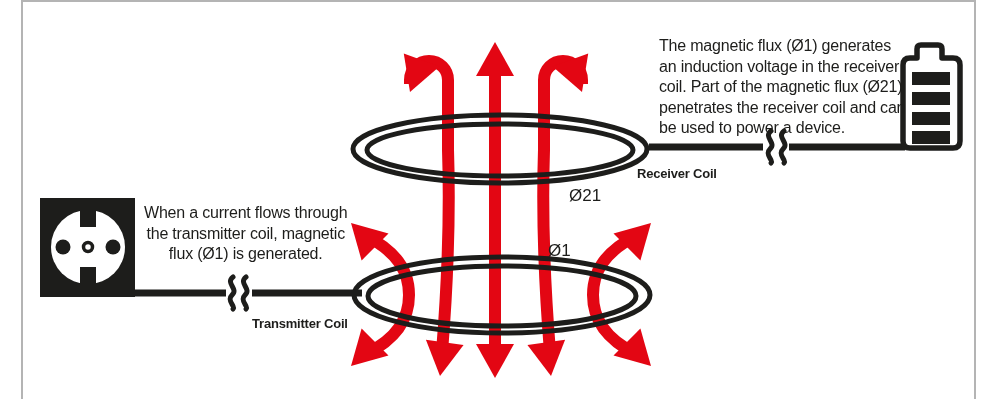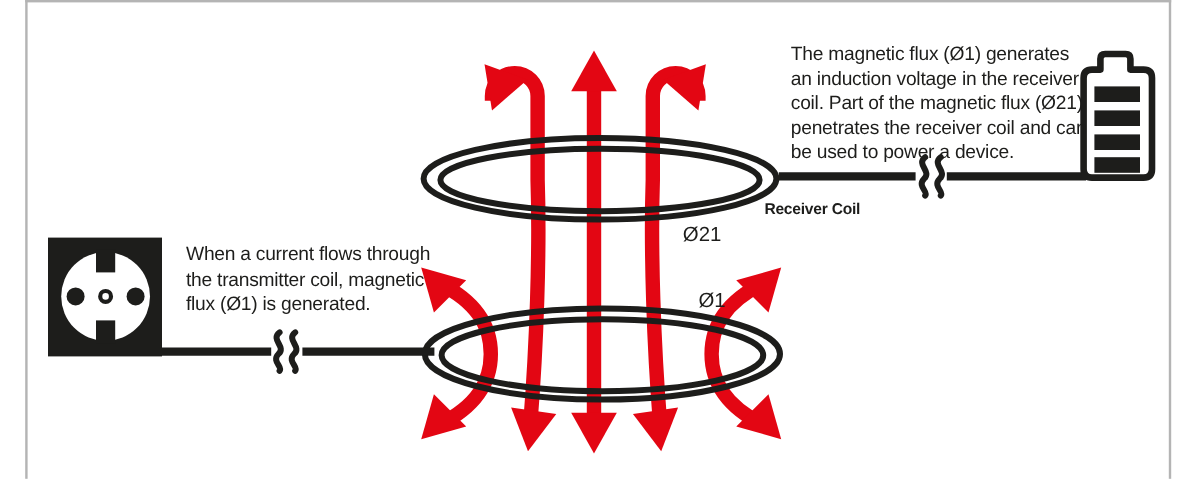--- a/index.html
+++ b/index.html
@@ -10,28 +10,28 @@
   .frame{
     position:absolute;left:21px;top:0;width:955px;height:399px;
     border-top:2px solid #b4b4b4;border-left:2px solid #b4b4b4;border-right:2px solid #b4b4b4;
     box-sizing:border-box;pointer-events:none;
   }
   svg.diagram{position:absolute;left:0;top:0;}
   .note{
     position:absolute;font-size:16px;line-height:20.5px;
     white-space:pre-line;letter-spacing:-0.2px;
   }
-  .note-left{left:155px;top:203px;}
+  .note-left{left:144px;top:203px;text-align:center;}
   .note-right{left:659px;top:36px;}
   .coil-label{position:absolute;font-size:13px;font-weight:bold;letter-spacing:-0.2px;}
   .label-transmitter{left:252px;top:316px;}
   .label-receiver{left:637px;top:166px;}
   .flux-label{position:absolute;font-size:17px;font-weight:normal;}
   .label-flux21{left:569px;top:186px;}
-  .label-flux1{left:582px;top:241px;text-align:right;}
+  .label-flux1{left:548px;top:241px;text-align:right;}
 </style>
 </head>
 <body>
 
 <div class="stage">
 
   <div class="frame"></div>
 
   <svg class="diagram" width="1000" height="400" viewBox="0 0 1000 400">
 
@@ -130,17 +130,18 @@
 
   <div class="note note-left">When a current flows through
 the transmitter coil, magnetic
 flux (Ø1) is generated.</div>
   <div class="note note-right">The magnetic flux (Ø1) generates
 an induction voltage in the receiver
 coil. Part of the magnetic flux (Ø21)
 penetrates the receiver coil and can
 be used to power a device.</div>
 
+  <div class="coil-label label-transmitter">Transmitter Coil</div>
   <div class="coil-label label-receiver">Receiver Coil</div>
 
   <div class="flux-label label-flux21">Ø21</div>
   <div class="flux-label label-flux1">Ø1</div>
 </div>
 
 </body></html>

